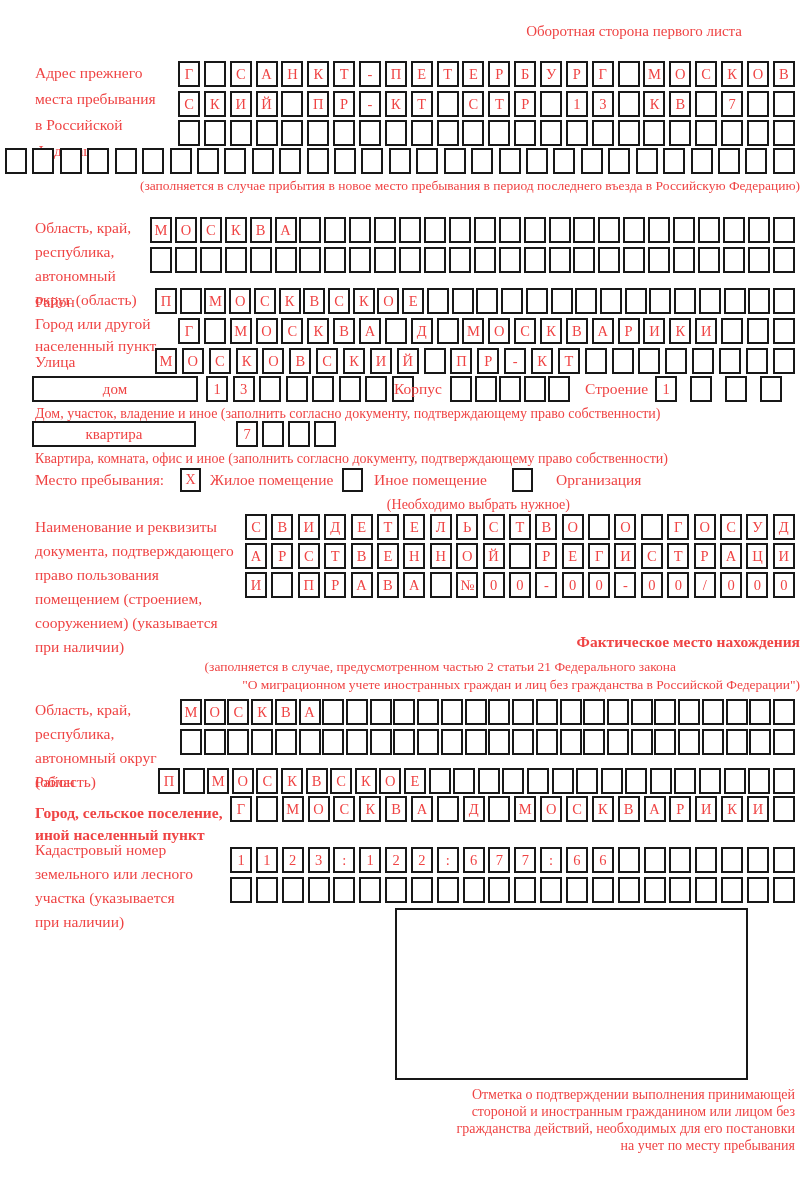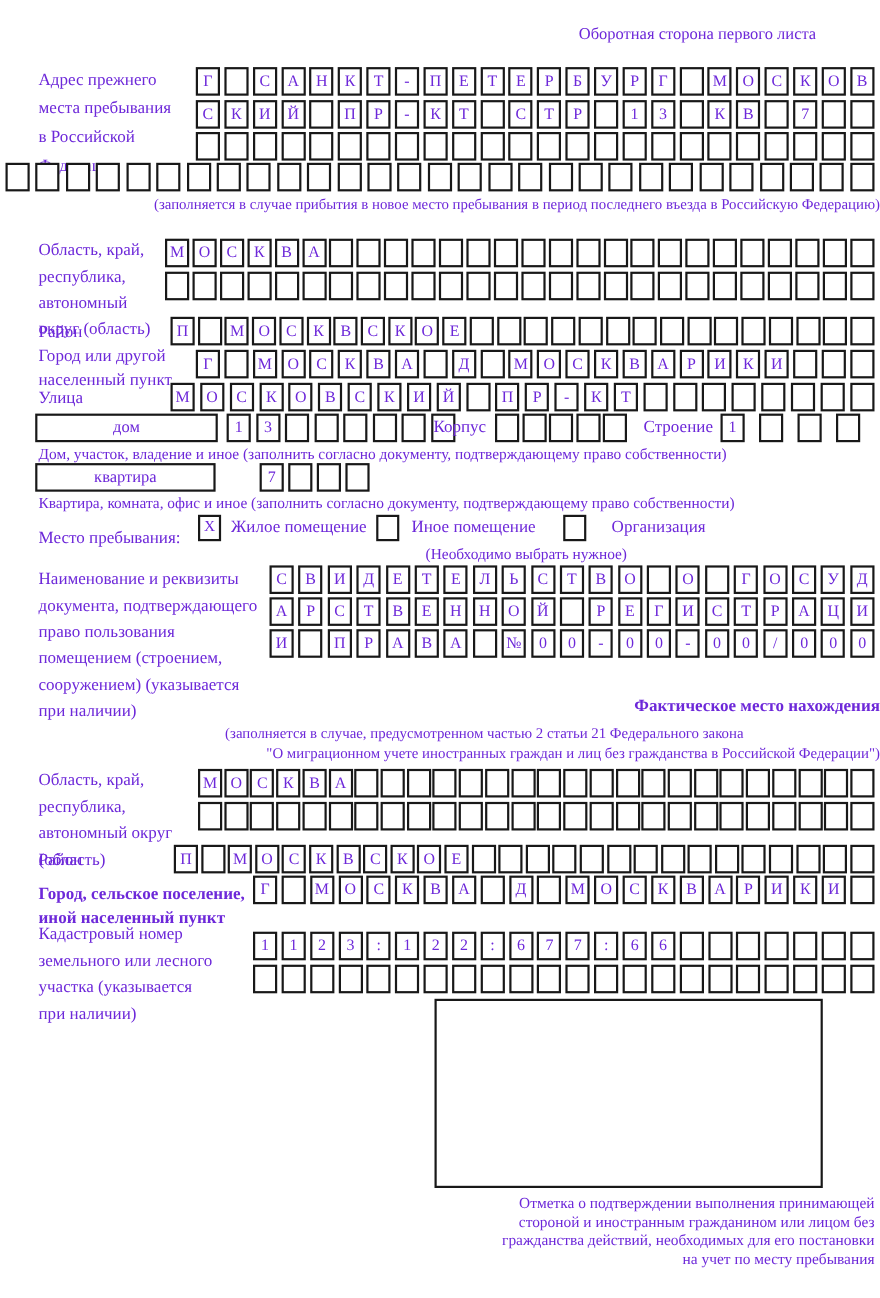--- a/index.html
+++ b/index.html
@@ -1,18 +1,18 @@
 <!DOCTYPE html>
 <html lang="ru"><head>
 <meta charset="utf-8">
 <style>
   html,body{margin:0;padding:0;background:#fff;}
   .page{
     position:relative;width:800px;height:1180px;background:#fff;
-    font-family:"Liberation Serif","DejaVu Serif",serif;color:#6d28d9;
+    font-family:"Liberation Serif","DejaVu Serif",serif;color:#ef4444;
     overflow:hidden;margin:0 auto;
   }
   .abs{position:absolute;}
   .label{font-size:15.5px;line-height:26px;white-space:pre-line;}
   .label.tight{line-height:24px;}
   .label.tight2{line-height:22px;}
   .caption{font-size:13.5px;line-height:17px;}
   .center{text-align:right;}
   .bold{font-weight:bold;}
   .title{font-size:16px;font-weight:bold;letter-spacing:.2px;}
@@ -334,21 +334,21 @@
 
   <div class="abs widebox" style="left:32px;top:421px;width:164px;">квартира</div>
   <div class="abs boxrow" style="left:236px;top:421px;width:100px;">
       <span class="cbox">7</span>
       <span class="cbox"></span>
       <span class="cbox"></span>
       <span class="cbox"></span>
     </div>
   <div class="abs caption" style="left:35px;top:450px;font-size:14px;">Квартира, комната, офис и иное (заполнить согласно документу, подтверждающему право собственности)</div>
 
-  <div class="abs" style="left:35px;top:471px;font-size:15.5px;margin-top:10px;">Место пребывания:</div>
+  <div class="abs" style="left:35px;top:471px;font-size:15.5px;">Место пребывания:</div>
   <div class="abs checkbox" style="left:180px;top:468px;">X</div>
   <div class="abs" style="left:210px;top:471px;font-size:15.5px;">Жилое помещение</div>
   <div class="abs checkbox" style="left:342px;top:468px;"></div>
   <div class="abs" style="left:374px;top:471px;font-size:15.5px;">Иное помещение</div>
   <div class="abs checkbox" style="left:512px;top:468px;"></div>
   <div class="abs" style="left:556px;top:471px;font-size:15.5px;">Организация</div>
   <div class="abs caption center" style="left:100px;top:496px;width:470px;font-size:14px;">(Необходимо выбрать нужное)</div>
 
   <div class="abs label tight" style="left:35px;top:515px;width:210px;">Наименование и реквизиты
 документа, подтверждающего

